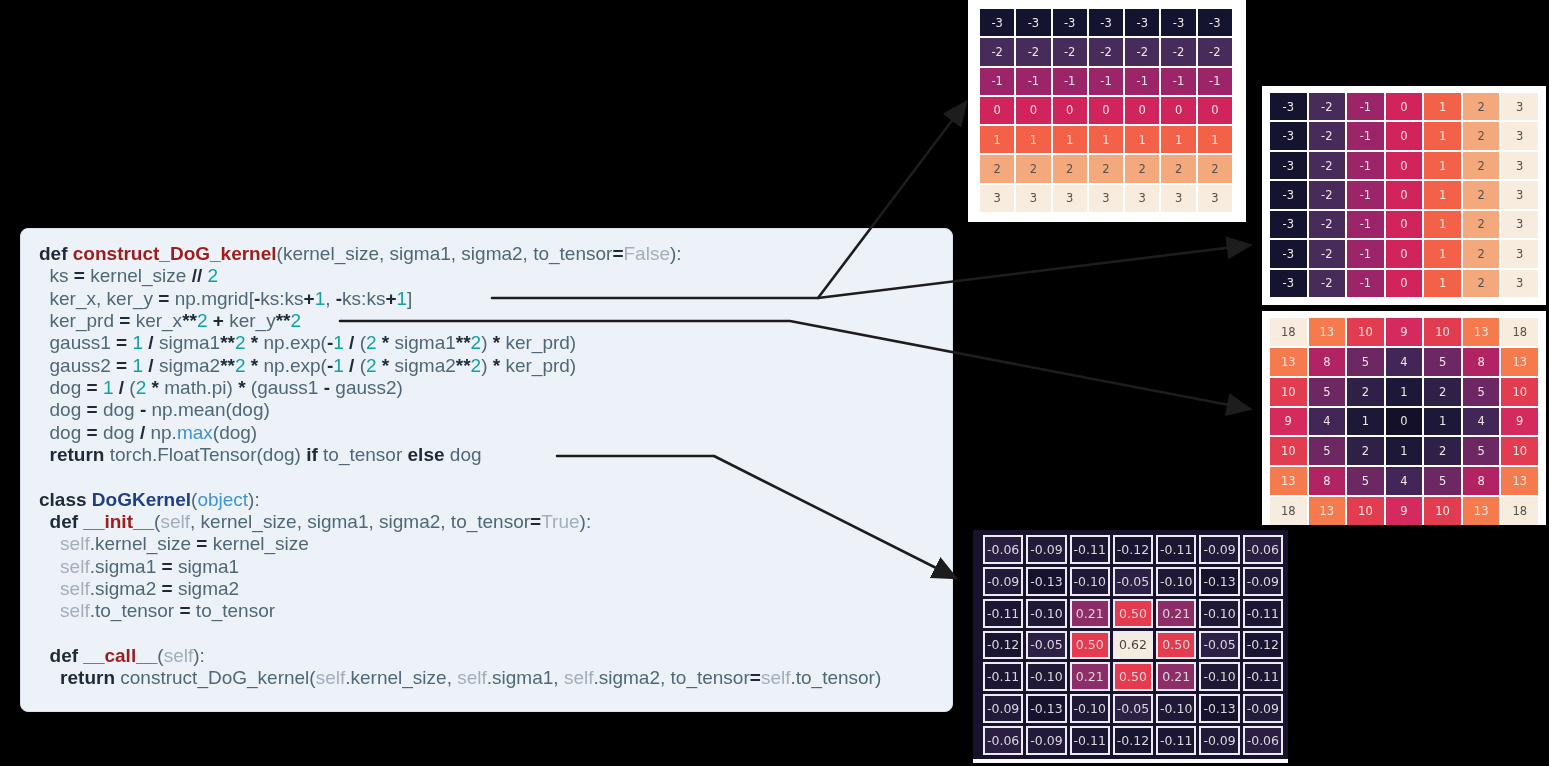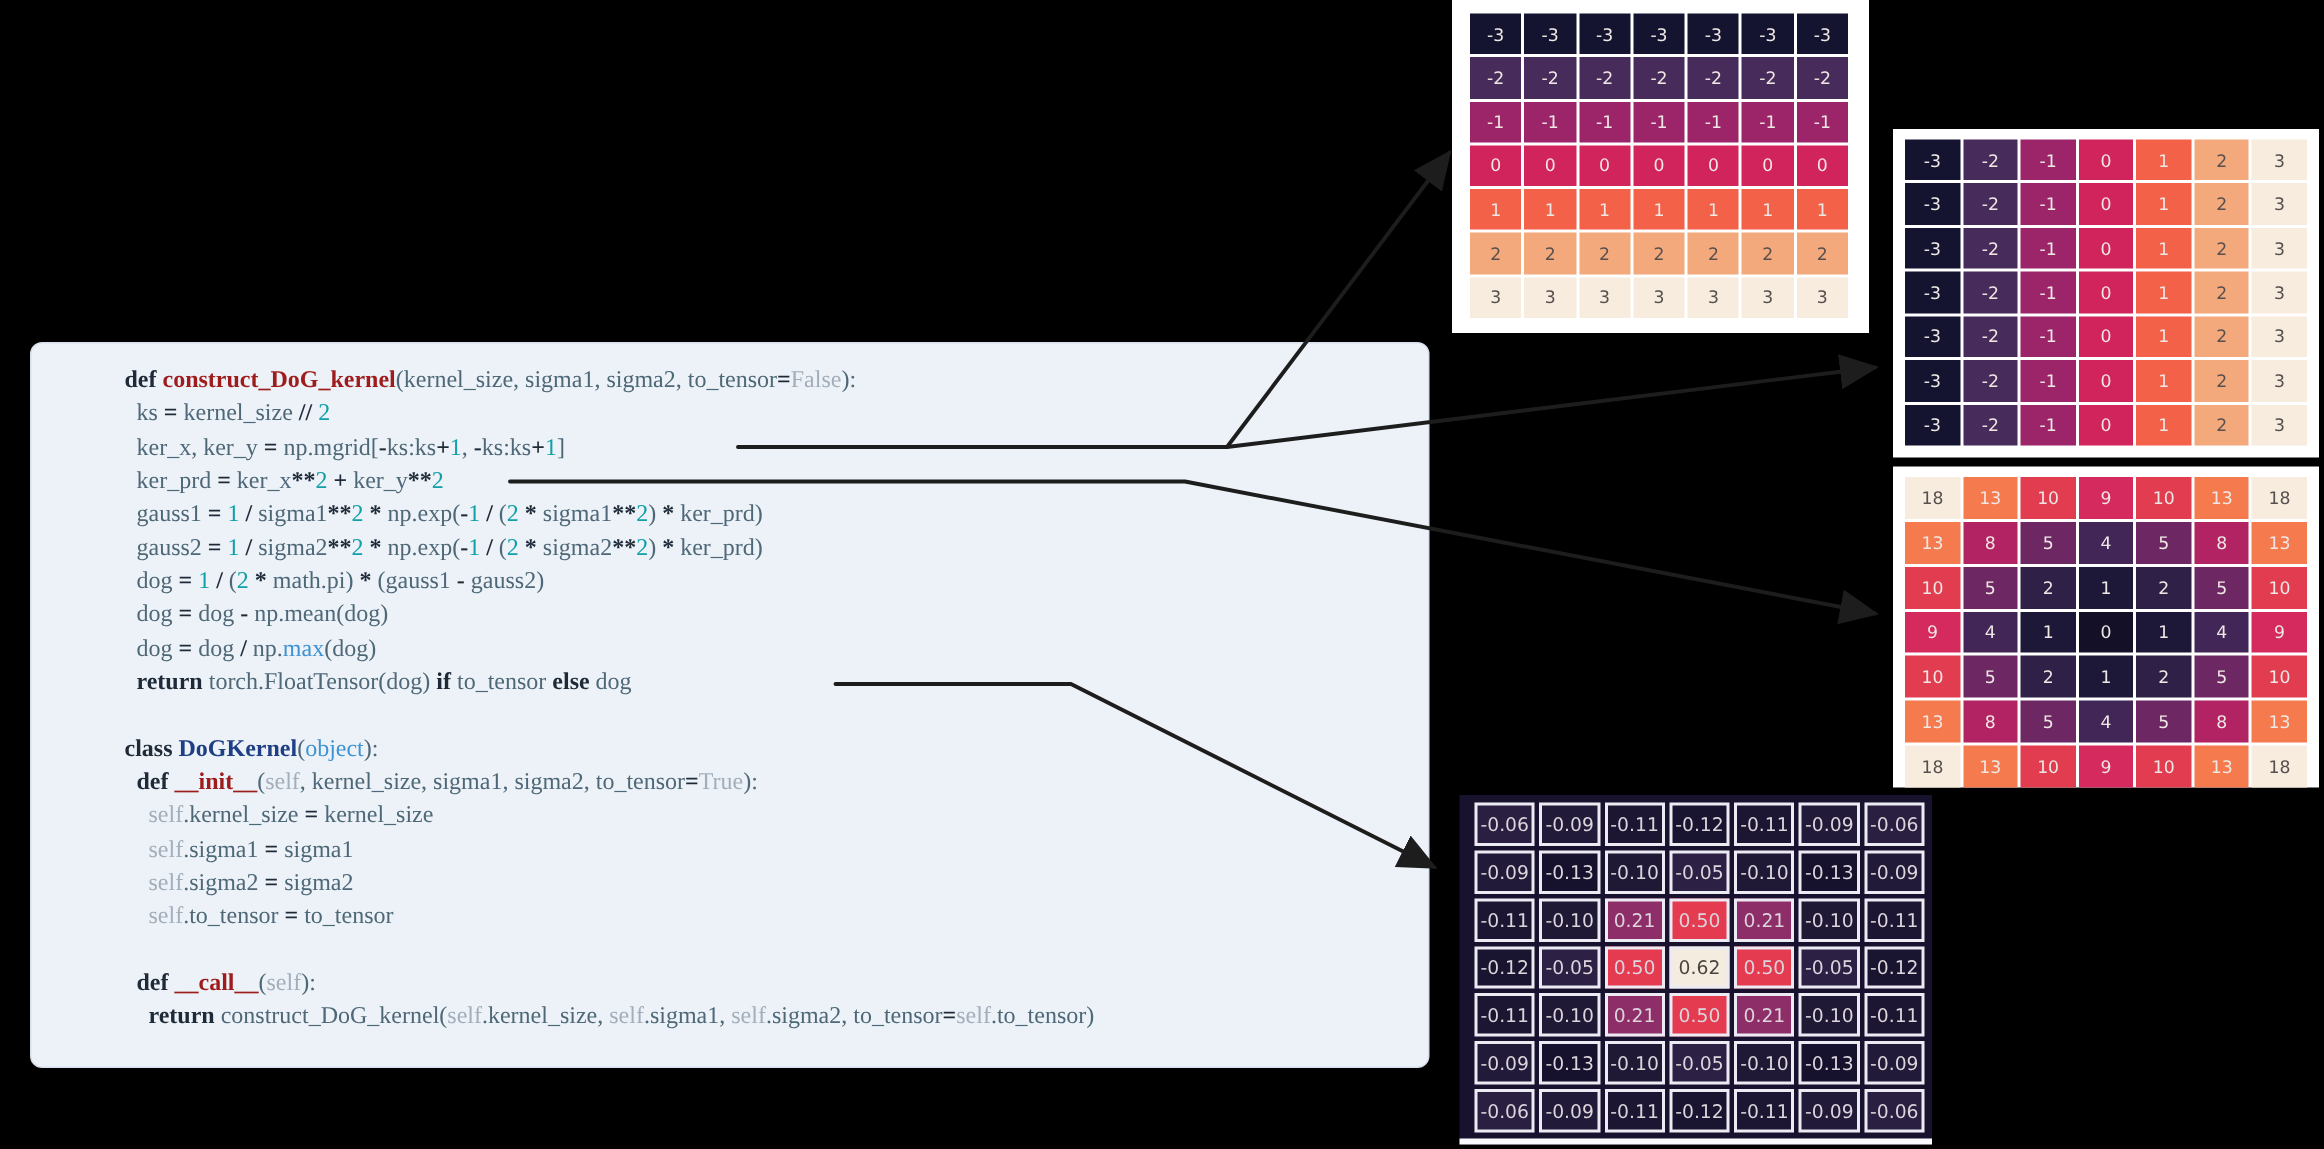--- a/index.html
+++ b/index.html
@@ -3,22 +3,22 @@
 <meta charset="utf-8">
 <style>
   html,body{margin:0;padding:0;background:#000;}
   .stage{position:relative;width:1549px;height:766px;background:#000;overflow:hidden;
          font-family:"DejaVu Sans",sans-serif;}
 
   
   .code-panel{position:absolute;left:20px;top:228px;width:933px;height:484px;
     background:#edf2f8;border:1px solid #d7e0ec;border-radius:8px;
     box-sizing:border-box;padding:14px 0 0 18px;overflow:hidden;z-index:2;}
-  .code-block{font-family:Liberation Serif, serif;
-    font-size:16px;line-height:22.33px;white-space:pre;color:#4e6878;margin-left:44px;}
+  .code-block{font-family:Liberation Sans, sans-serif;
+    font-size:19px;line-height:22.33px;white-space:pre;color:#4e6878;}
   .t-k{color:#1e2a38;font-weight:bold;}
   .t-o{color:#1e2a38;font-weight:bold;}
   .t-fn{color:#9e1c1c;font-weight:bold;}
   .t-cls{color:#1f3f85;font-weight:bold;}
   .t-v{color:#4e6878;}
   .t-n{color:#12a0a8;}
   .t-b{color:#3d93d3;}
   .t-l{color:#a3aebb;}
 
   

